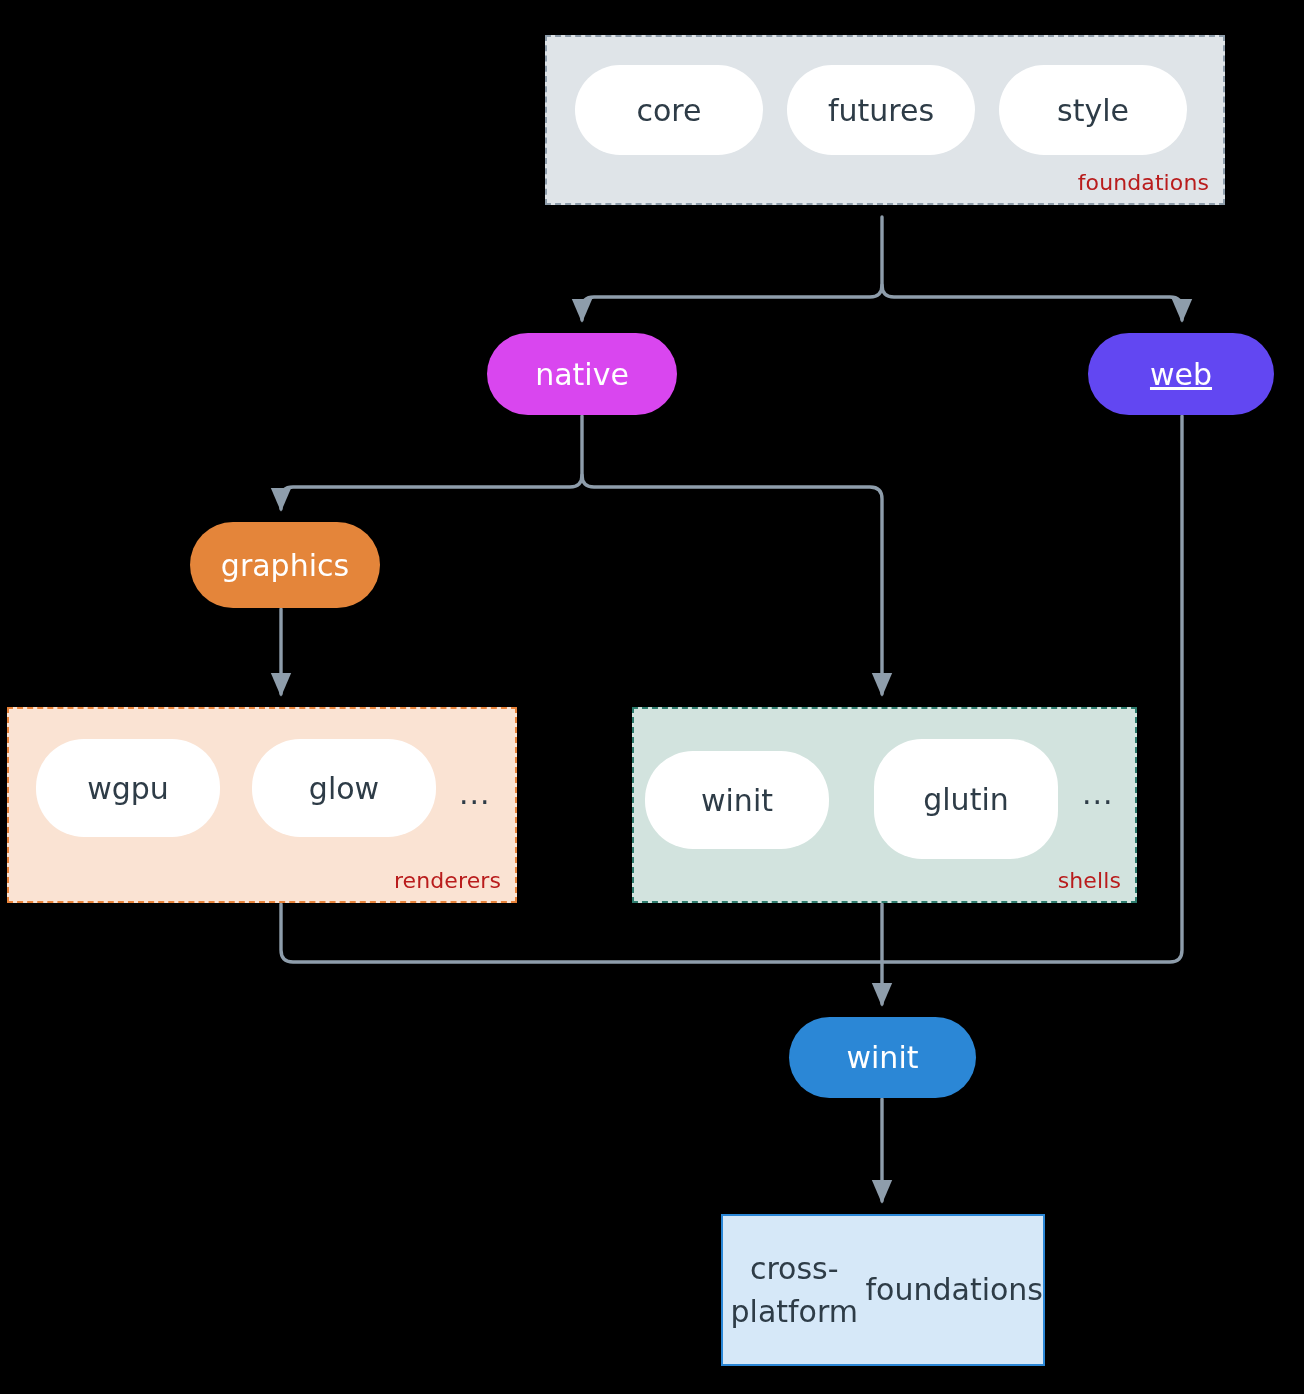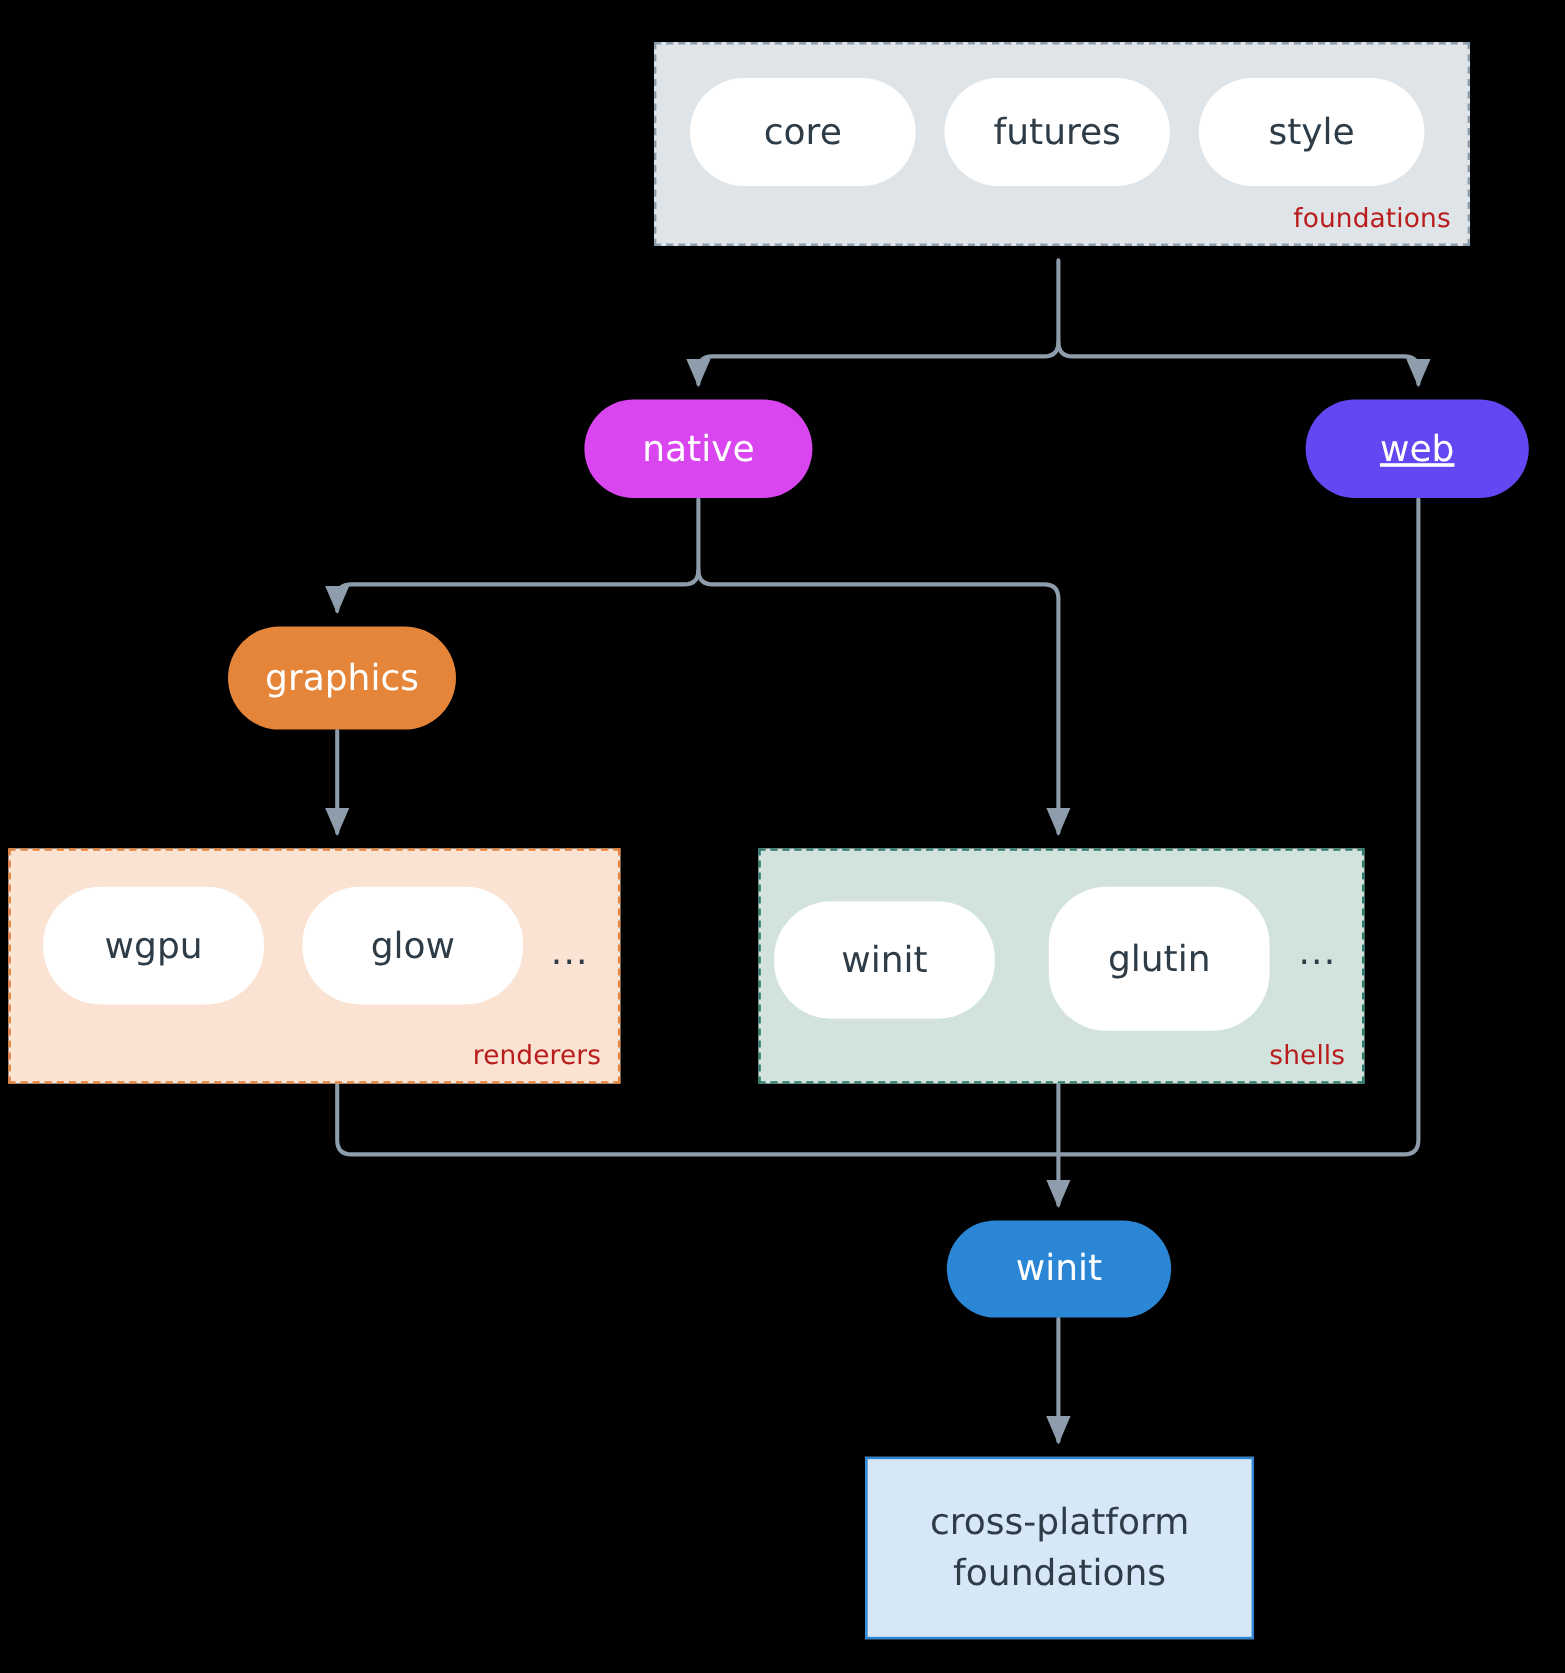--- a/index.html
+++ b/index.html
@@ -95,21 +95,21 @@
   .node-iced    { left: 789px; top: 1017px; width: 187px; height: 81px;
                   background: #2B87D6; border-radius: 42px; }
 
   .box-app {
     position: absolute;
     left: 721px; top: 1214px; width: 324px; height: 152px;
     box-sizing: border-box;
     background: #D6E8F8;
     border: 2px solid #2B87D6;
     display: flex;
-    flex-direction: column;
+    flex-direction: row;
     align-items: center;
     justify-content: center;
     font-size: 30px;
     color: #2E3C47;
     line-height: 1.45;
     text-align: center;
   }
 </style>
 </head>
 <body>

